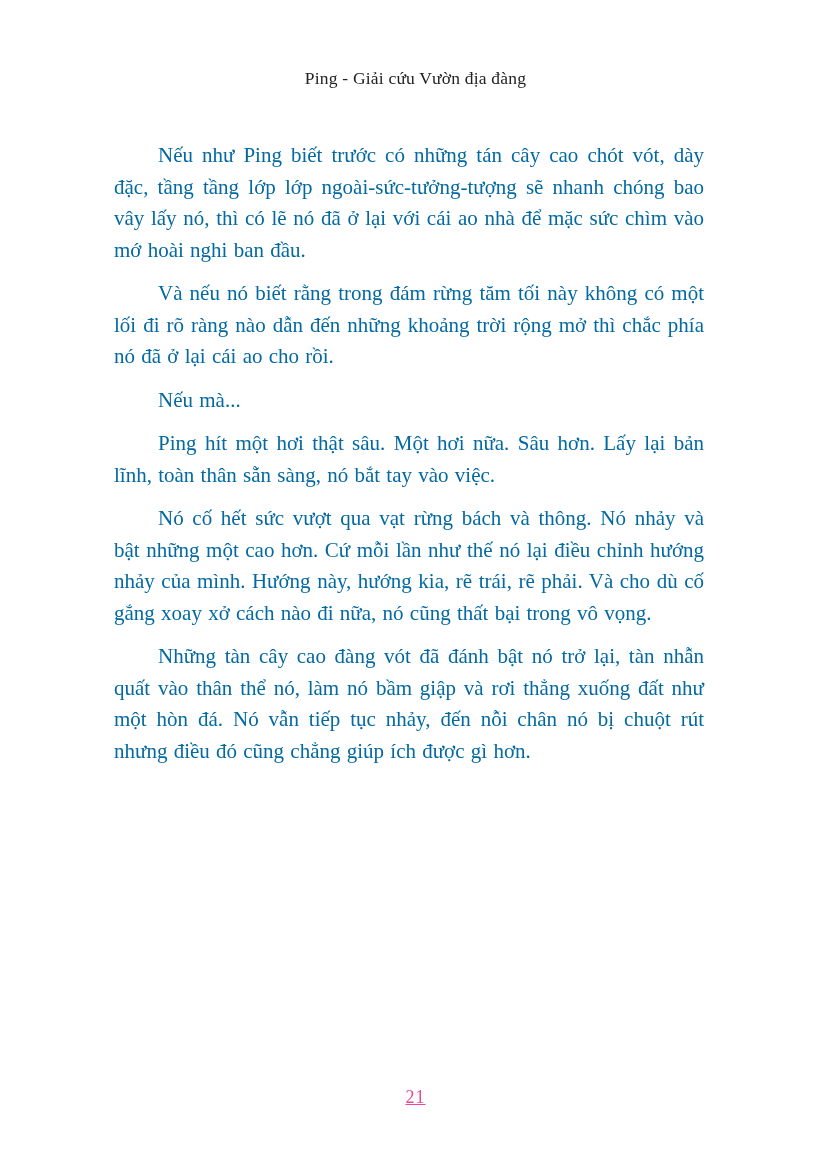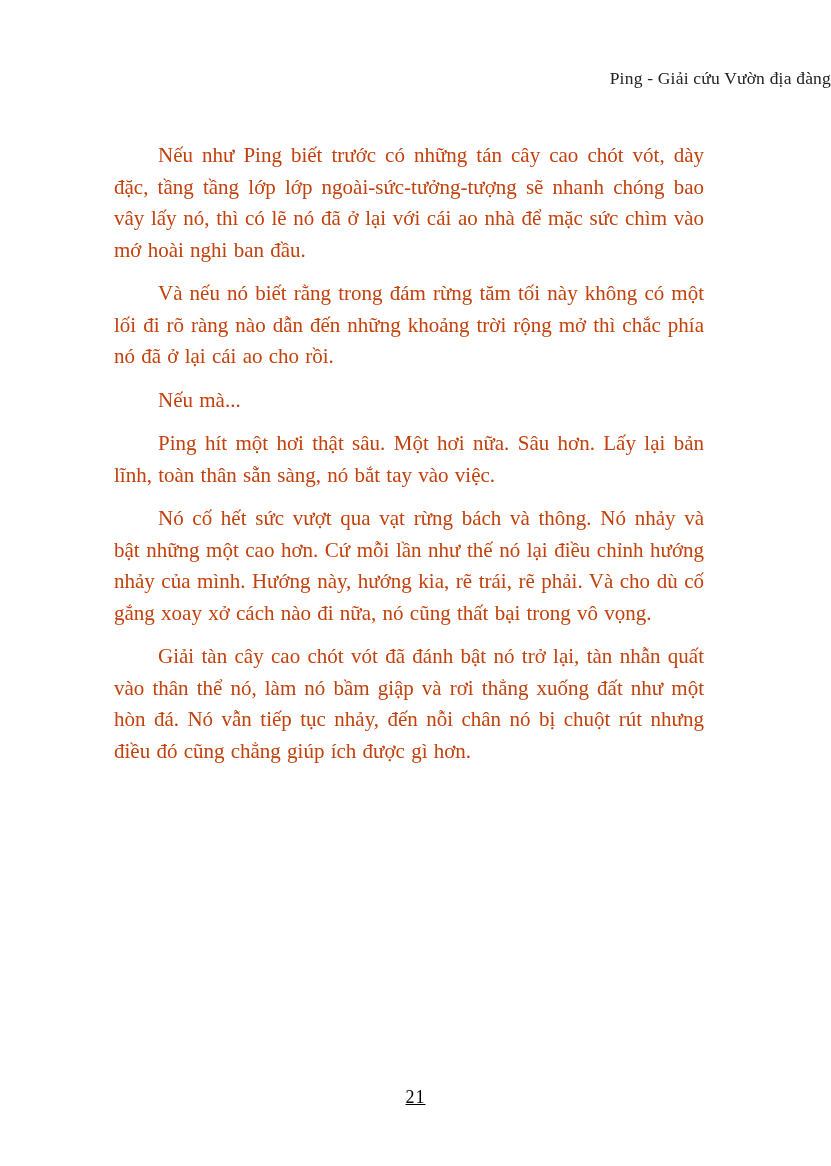--- a/index.html
+++ b/index.html
@@ -15,63 +15,63 @@
     color: #1a1a1a;
     font-family: "Liberation Serif", "DejaVu Serif", serif;
     overflow: hidden;
     box-sizing: border-box;
   }
   .running-header {
     position: absolute;
     top: 68px;
     left: 0;
     width: 100%;
-    text-align: right;
+    text-align: center;
     font-size: 17.5px;
     letter-spacing: 0.2px;
     color: #222222;
   }
   .text-block {
     position: absolute;
     top: 140px;
     left: 114px;
     width: 596px;
   }
   .text-block p {
     margin: 0 6px 12px 0;
     font-size: 21px;
     line-height: 31.5px;
     text-align: justify;
     text-indent: 44px;
-    color: #c2410c;
+    color: #0369a1;
     word-spacing: 1px;
   }
   .page-number {
     position: absolute;
     bottom: 58px;
     left: 0;
     width: 100%;
     text-align: center;
     font-size: 18px;
     letter-spacing: 1px;
-    color: #000000;
+    color: #ec4899;
     text-decoration: underline;
   }
 </style>
 </head>
 <body>
 
 <div class="page">
 
   <div class="running-header">Ping - Giải cứu Vườn địa đàng</div>
 
   <div class="text-block">
     <p>Nếu như Ping biết trước có những tán cây cao chót vót, dày đặc, tầng tầng lớp lớp ngoài-sức-tưởng-tượng sẽ nhanh chóng bao vây lấy nó, thì có lẽ nó đã ở lại với cái ao nhà để mặc sức chìm vào mớ hoài nghi ban đầu.</p>
     <p>Và nếu nó biết rằng trong đám rừng tăm tối này không có một lối đi rõ ràng nào dẫn đến những khoảng trời rộng mở thì chắc phía nó đã ở lại cái ao cho rồi.</p>
     <p>Nếu mà...</p>
     <p>Ping hít một hơi thật sâu. Một hơi nữa. Sâu hơn. Lấy lại bản lĩnh, toàn thân sẵn sàng, nó bắt tay vào việc.</p>
     <p>Nó cố hết sức vượt qua vạt rừng bách và thông. Nó nhảy và bật những một cao hơn. Cứ mỗi lần như thế nó lại điều chỉnh hướng nhảy của mình. Hướng này, hướng kia, rẽ trái, rẽ phải. Và cho dù cố gắng xoay xở cách nào đi nữa, nó cũng thất bại trong vô vọng.</p>
-    <p>Giải tàn cây cao chót vót đã đánh bật nó trở lại, tàn nhẫn quất vào thân thể nó, làm nó bầm giập và rơi thẳng xuống đất như một hòn đá. Nó vẫn tiếp tục nhảy, đến nỗi chân nó bị chuột rút nhưng điều đó cũng chẳng giúp ích được gì hơn.</p>
+    <p>Những tàn cây cao đàng vót đã đánh bật nó trở lại, tàn nhẫn quất vào thân thể nó, làm nó bầm giập và rơi thẳng xuống đất như một hòn đá. Nó vẫn tiếp tục nhảy, đến nỗi chân nó bị chuột rút nhưng điều đó cũng chẳng giúp ích được gì hơn.</p>
   </div>
 
   <div class="page-number">21</div>
 
 </div>
 
 </body></html>

